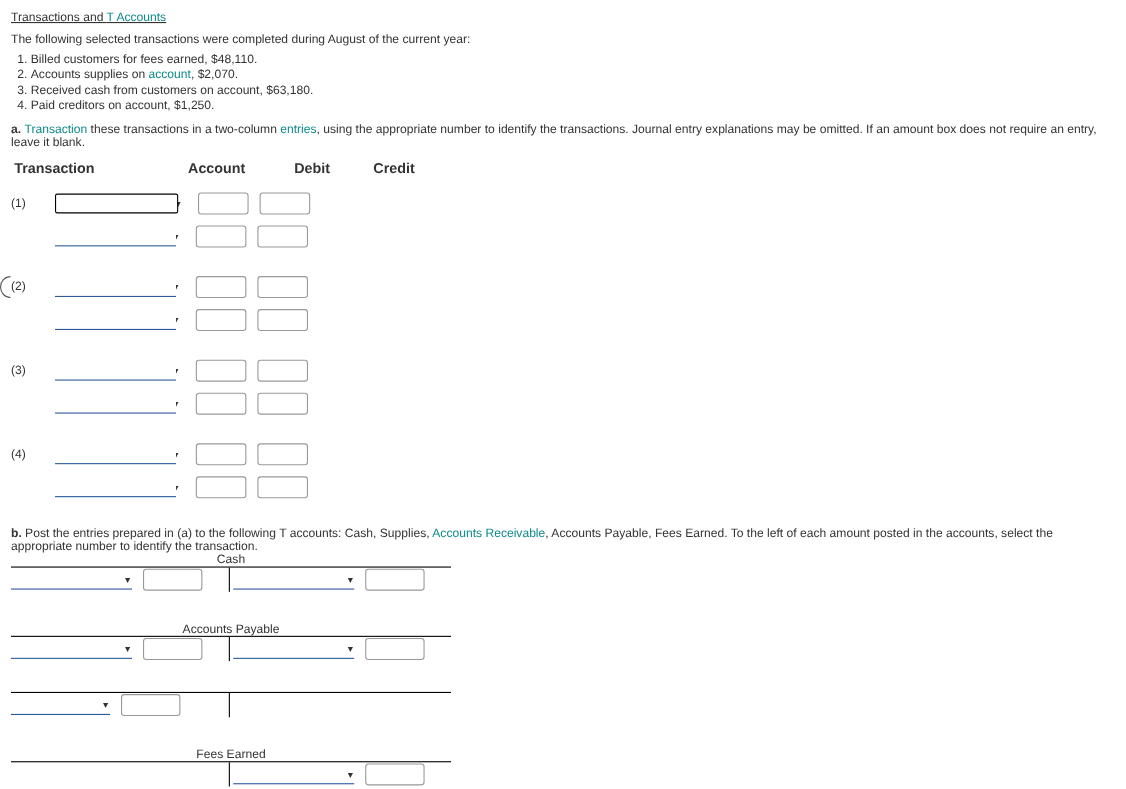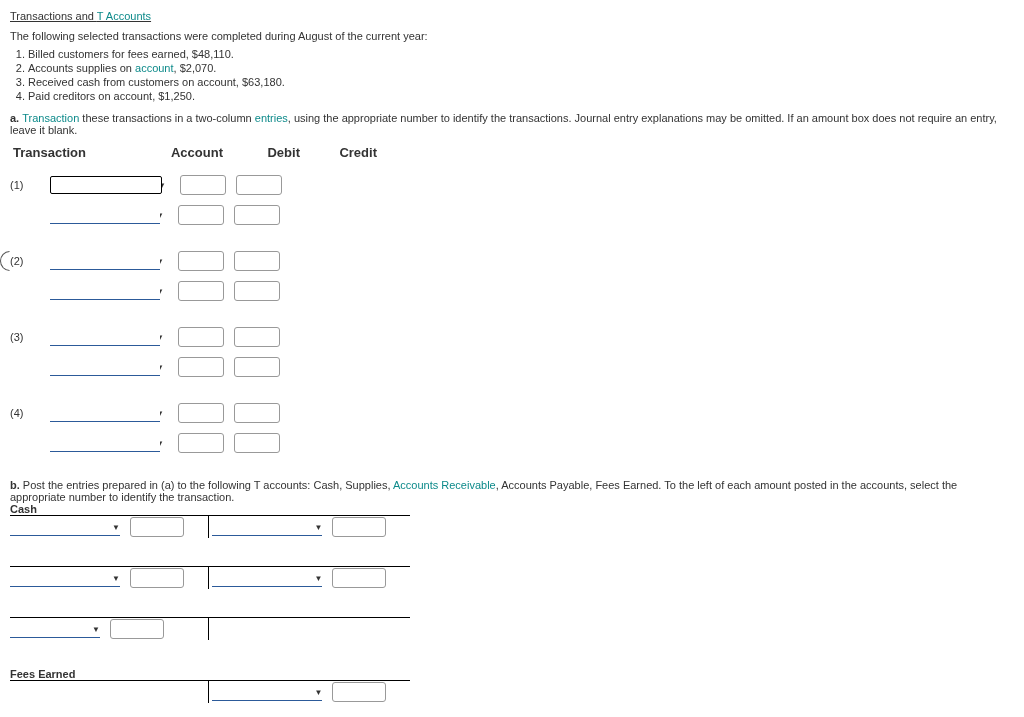--- a/index.html
+++ b/index.html
@@ -95,22 +95,22 @@
   background: #fff;
 }
 .section-b {
   margin-top: 14px;
 }
 .t-block {
   margin-bottom: 28px;
   width: 400px;
 }
 .t-title {
-  font-weight: bold;
-  text-align: left;
+  font-weight: normal;
+  text-align: center;
   width: 400px;
 }
 .t-line {
   display: flex;
   align-items: center;
   border-top: 1px solid #000;
   height: 22px;
 }
 .t-left {
   width: 200px;
@@ -281,20 +281,21 @@
       <div class="t-divider"></div>
       <div class="t-right">
         <div class="t-ref"></div>
           <span class="dropdown-mark">▼</span>
         <div class="t-amt"></div>
       </div>
     </div>
   </div>
 
   <div class="t-block">
+    <div class="t-title">Accounts Payable</div>
     <div class="t-line">
       <div class="t-left">
         <div class="t-ref"></div>
           <span class="dropdown-mark">▼</span>
         <div class="t-amt"></div>
       </div>
       <div class="t-divider"></div>
       <div class="t-right">
         <div class="t-ref"></div>
           <span class="dropdown-mark">▼</span>

